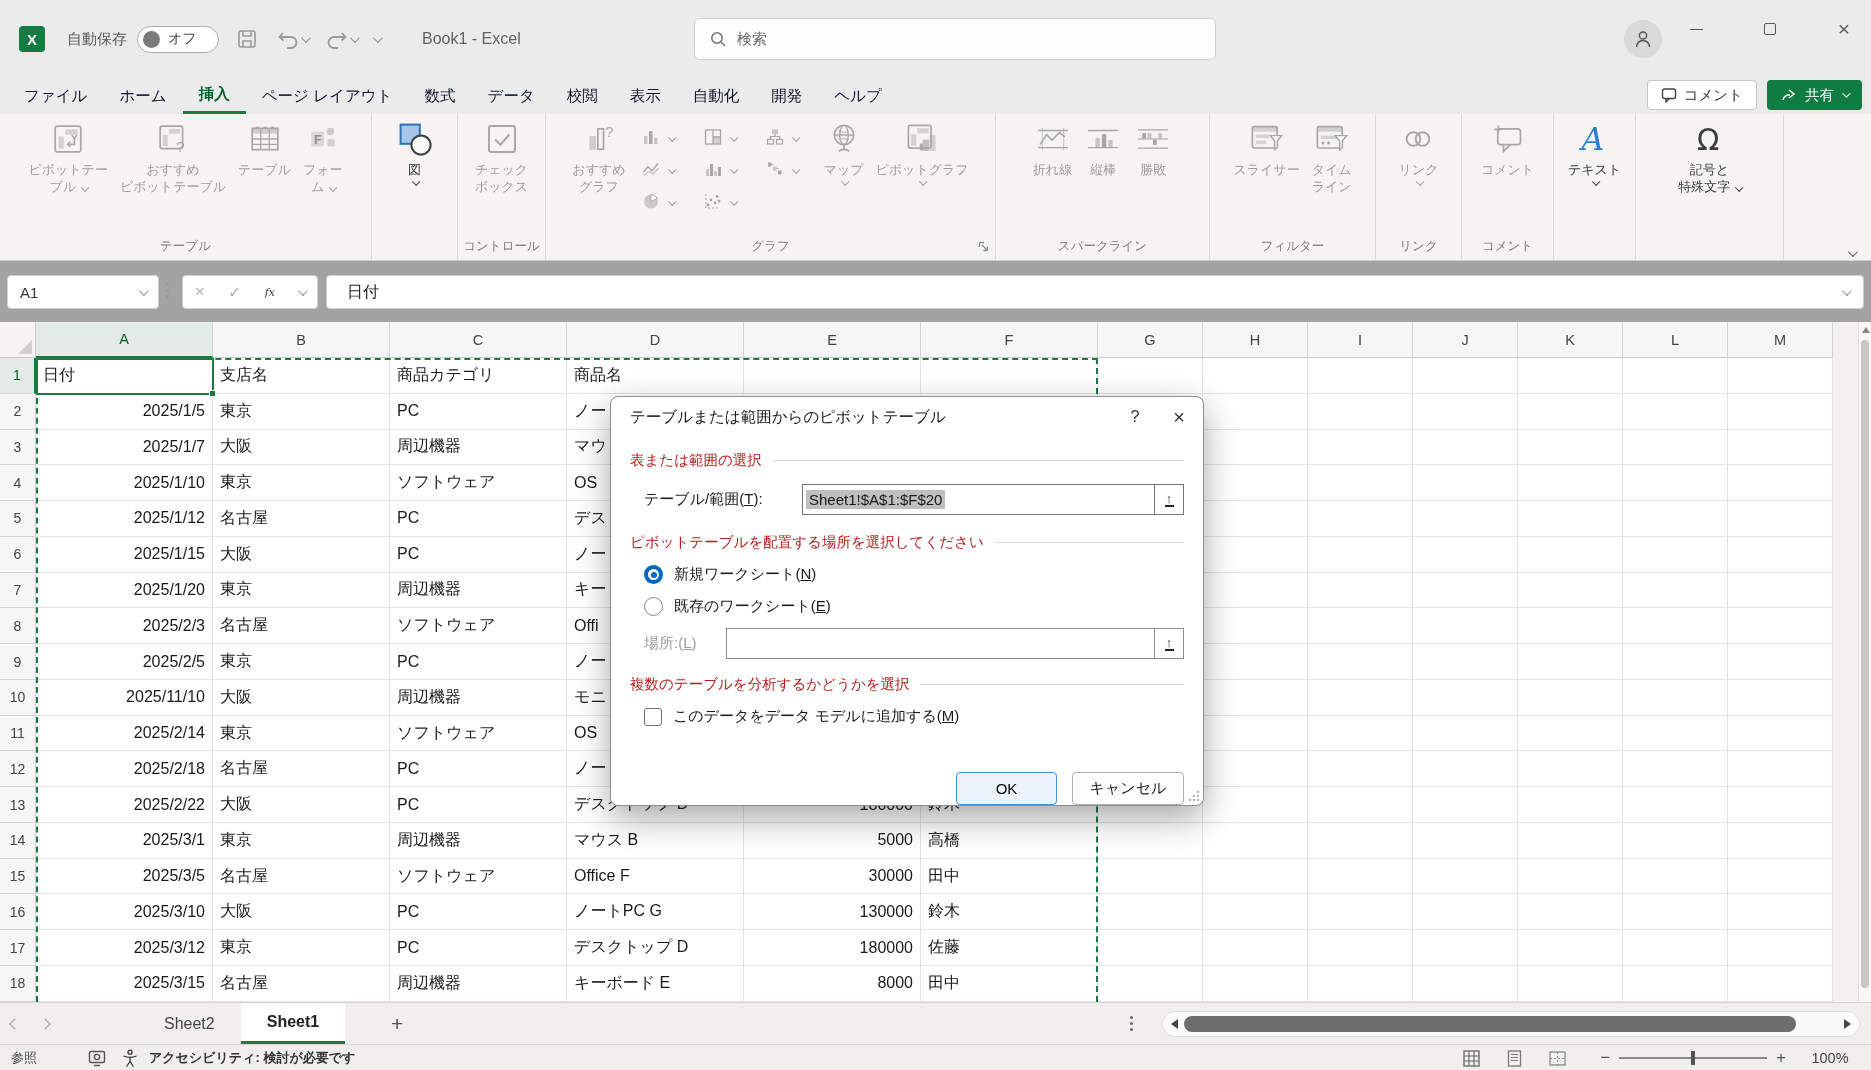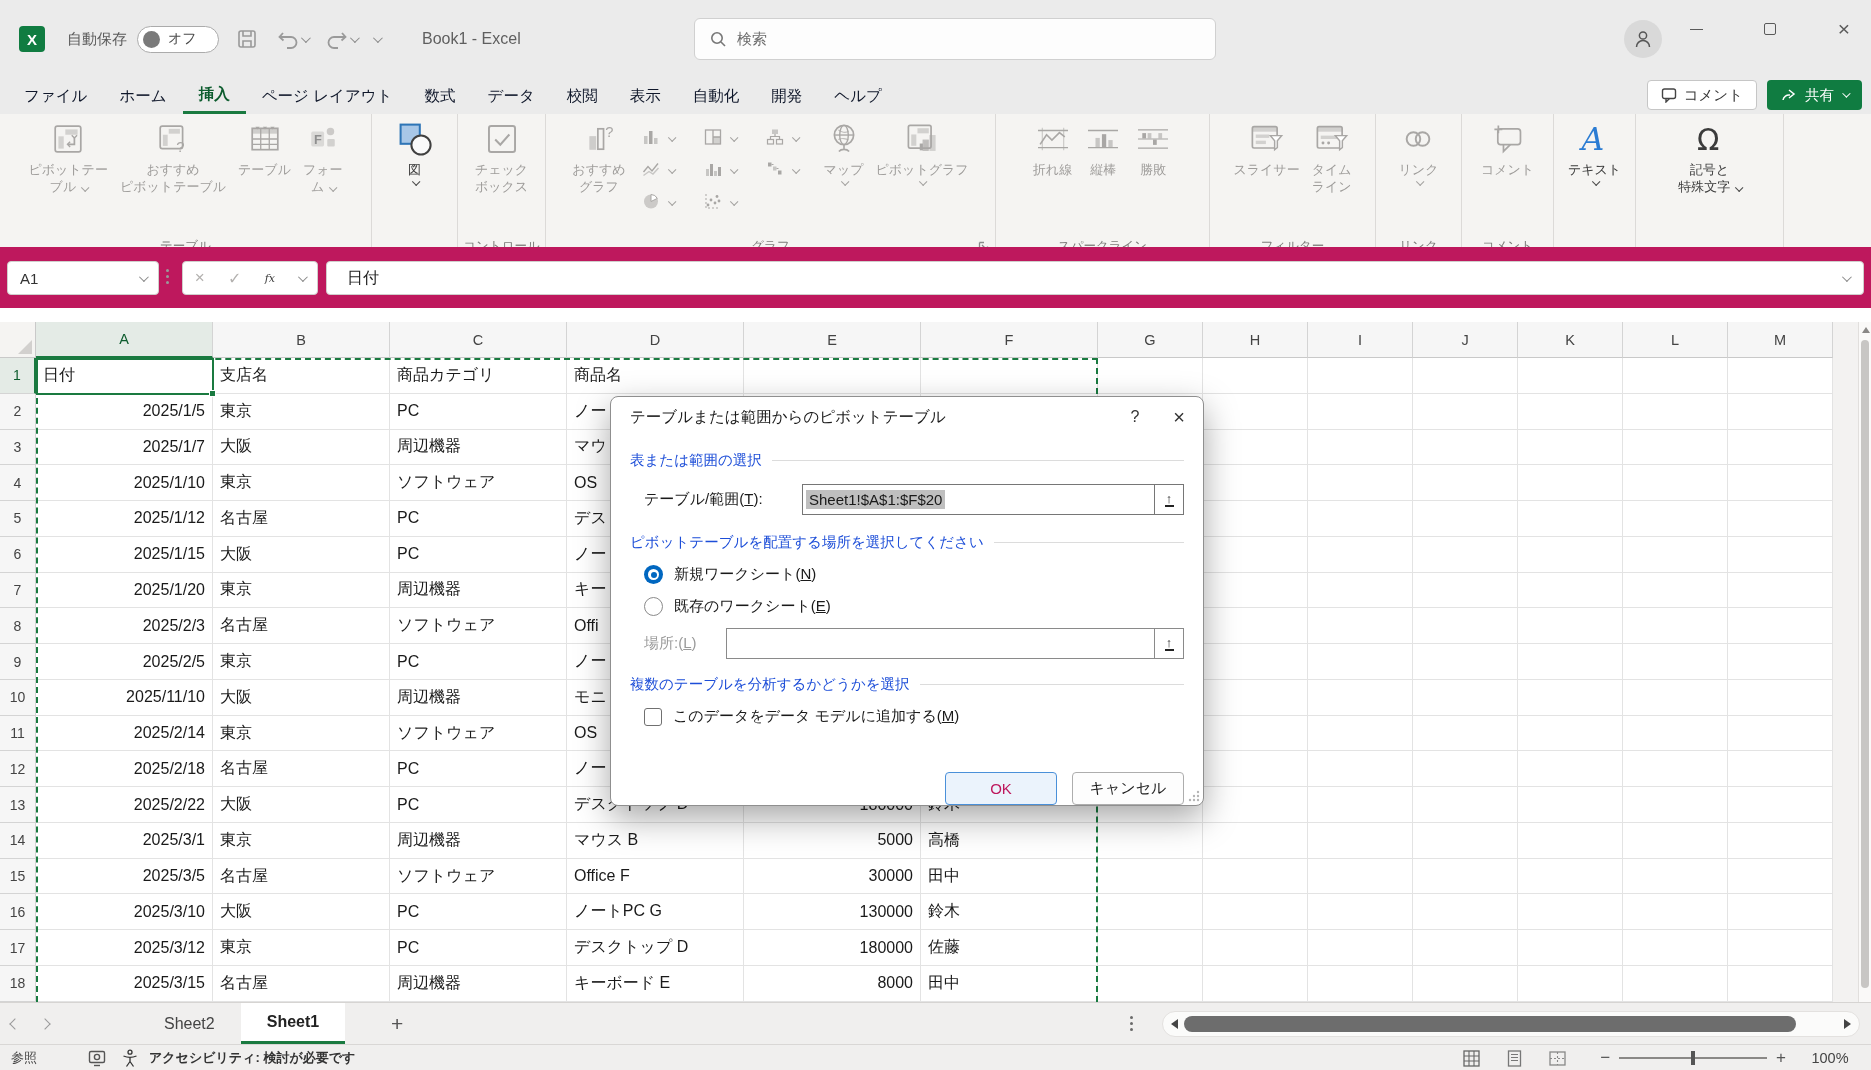--- a/index.html
+++ b/index.html
@@ -47,21 +47,21 @@
   .rbtn .chevrow { height:12px; display:flex; justify-content:center; margin-top:2px; }
   .rbtn .chev, .mini .chev { width:5.5px; height:5.5px; border-width:1.4px; border-color:#a5a3a1; }
   .rbtn.enabled .chev { border-color:#4a4a4a; }
   .inline-chev { display:inline-block; margin-left:5px; }
   .mini-grid { display:grid; grid-template-columns:repeat(3,62px); grid-auto-rows:32px; align-items:center; margin-top:4px; }
   .mini { display:flex; align-items:center; gap:6px; padding-left:8px; }
   .launcher { position:absolute; right:5px; bottom:4px; }
   .ribbon-collapse { position:absolute; right:16px; top:243px; }
 
   
-  .formulabar { position:absolute; left:0; top:247px; width:1871px; height:61px; background:#be185d; }
+  .formulabar { position:absolute; left:0; top:261px; width:1871px; height:61px; background:#a3a3a3; }
   .namebox { position:absolute; left:7px; top:14px; width:152px; height:34px; background:#fff; border:1px solid #D0CECC; border-radius:4px; display:flex; align-items:center; font-size:15px; color:#333; }
   .namebox .nb-text { margin-left:12px; flex:1; }
   .namebox .chev { margin-right:12px; }
   .fx-dots { position:absolute; left:166px; top:22px; display:flex; flex-direction:column; gap:3px; }
   .fx-dots i { width:3px; height:3px; border-radius:50%; background:#9a9a9a; }
   .fxgroup { position:absolute; left:182px; top:14px; width:136px; height:34px; background:#fff; border:1px solid #D0CECC; border-radius:4px; display:flex; align-items:center; justify-content:space-around; }
   .fxgroup .x { color:#b3b1af; font-size:17px; }
   .fxgroup .ok { color:#b3b1af; font-size:16px; }
   .fxgroup .fx { font-family:"DejaVu Serif","Liberation Serif",serif; font-style:italic; font-size:11px; color:#3b3b3b; }
   .formula-input { position:absolute; left:326px; top:14px; width:1538px; height:34px; background:#fff; border:1px solid #D0CECC; border-radius:4px; display:flex; align-items:center; font-size:16px; color:#222; }
@@ -92,40 +92,40 @@
   .a1sel .handle { position:absolute; right:-4px; bottom:-4px; width:7px; height:7px; background:#1A7A40; border:1.5px solid #fff; }
 
   
   .dialog { position:absolute; left:610px; top:396px; width:594px; height:410px; background:#fff; border:1px solid #8f8f8f; border-radius:8px; box-shadow:0 12px 34px rgba(0,0,0,.35); z-index:10; display:flex; flex-direction:column; }
   .dlg-title { height:40px; display:flex; align-items:center; }
   .dlg-title .t { flex:1; margin-left:19px; font-size:15.5px; color:#1a1a1a; white-space:nowrap; }
   .dlg-title .help { width:40px; text-align:center; font-size:16px; color:#333; }
   .dlg-title .x { width:48px; text-align:center; font-size:20px; color:#333; }
   .dlg-body { flex:1; padding:2px 19px 0 19px;  font-size:15px; color:#1a1a1a; }
   .legend { display:flex; align-items:center; margin-top:12px; }
-  .legend .cap { white-space:nowrap; font-size:14.5px; color:#1d4ed8; }
+  .legend .cap { white-space:nowrap; font-size:14.5px; color:#b91c1c; }
   .legend .line { flex:1; border-top:1px solid #DCDCDC; margin-left:10px; }
   .frow { display:flex; align-items:center; margin-top:14px; padding-left:14px; }
   .frow .flabel { width:158px; font-size:15px; }
   .frow .flabel.dis { color:#9a9a9a; width:82px; }
   .inputwrap { flex:1; height:31px; border:1px solid #767676; display:flex; align-items:stretch; background:#fff; }
   .inputwrap .ival { flex:1; display:flex; align-items:center; padding-left:3px; font-size:15px; }
   .inputwrap .ival .selected { background:#BFBFBF; padding:1px 3px; }
   .rangebtn { width:29px; border-left:1px solid #767676; display:flex; flex-direction:column; align-items:center; justify-content:center; background:#fff; }
   .rangebtn .arr { font-size:13px; font-weight:bold; color:#222; line-height:11px; }
   .rangebtn .bar { width:9px; border-top:2px solid #222; margin-top:1px; }
   .choice { display:flex; align-items:center; gap:11px; margin-top:13px; padding-left:14px; }
   .radio { width:19px; height:19px; border-radius:50%; border:1px solid #8a8a8a; background:#fff; position:relative; }
   .radio.on { border:none; background:#0067C0; }
   .radio.on::before { content:""; position:absolute; left:4px; top:4px; width:11px; height:11px; border-radius:50%; background:#fff; }
   .radio.on::after { content:""; position:absolute; left:6.5px; top:6.5px; width:6px; height:6px; border-radius:50%; background:#0067C0; }
   .checkbox { width:18px; height:18px; border:1.5px solid #707070; border-radius:3px; background:#fff; }
   .dlg-buttons { display:flex; justify-content:flex-end; gap:15px; padding:0 19px; margin-top:18px; }
   .btn { height:33px; border-radius:4px; font-size:15px; display:flex; align-items:center; justify-content:center; }
-  .btn.ok { width:112px; background:#EBF3FC; border:1.5px solid #4A90D9; color:#be185d; }
+  .btn.ok { width:101px; background:#EBF3FC; border:1.5px solid #4A90D9; color:#000000; }
   .btn.cancel { width:112px; background:#FDFDFD; border:1px solid #ADADAD; color:#1a1a1a; }
   .grip { position:absolute; right:3px; bottom:3px; }
 
   
   .sheettabbar { position:absolute; left:0; top:1002px; width:1871px; height:42px; background:#F0EFEE; border-top:1px solid #D6D4D2; display:flex; align-items:stretch; }
   .nav { width:30px; display:flex; align-items:center; justify-content:center; color:#9a9a9a; }
   .nav .c { width:8px; height:8px; border-right:1.7px solid #9a9a9a; border-bottom:1.7px solid #9a9a9a; }
   .nav .c.left { transform:rotate(135deg); } .nav .c.right { transform:rotate(-45deg); }
   .stabs { display:flex; margin-left:78px; }
   .stab { padding:0 26px; display:flex; align-items:center; font-size:16px; color:#444; }

